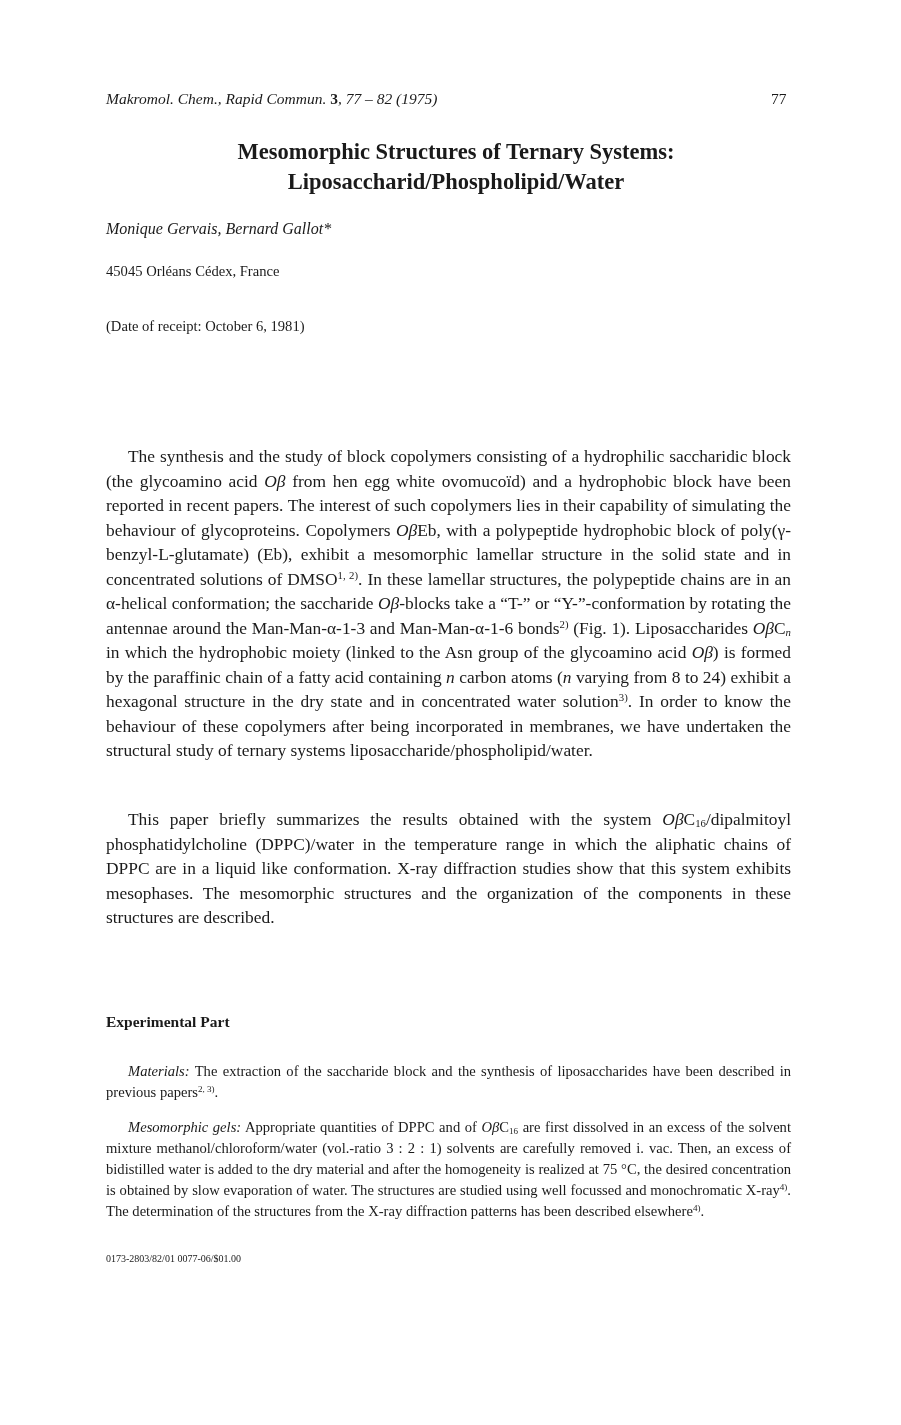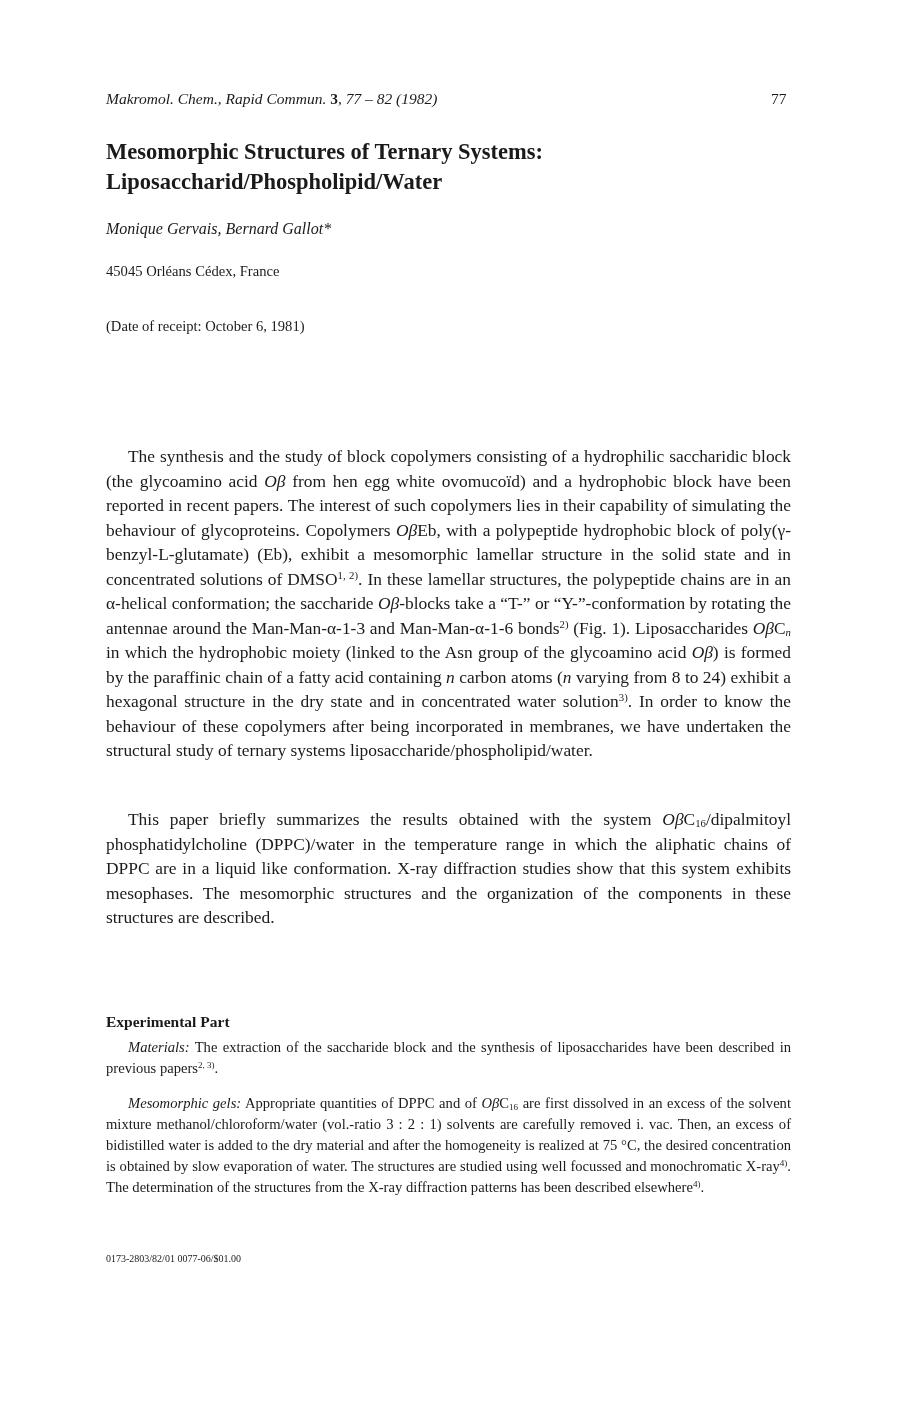--- a/index.html
+++ b/index.html
@@ -1,41 +1,41 @@
 <!DOCTYPE html>
 <html><head>
   <meta charset="utf-8">
   <style>
     html, body { margin: 0; padding: 0; background: #ffffff; }
     body { width: 901px; height: 1425px; position: relative; overflow: hidden; color: #1a1a1a; font-family: "Liberation Serif", serif; }
     .abs { position: absolute; }
     .running-head { left: 106px; top: 90px; font-size: 15.5px; font-style: italic; }
     .running-head b { font-weight: bold; font-style: normal; }
     .page-num { left: 771px; top: 90px; font-size: 15.5px; }
-    .title { left: 106px; top: 137px; width: 700px; font-size: 22.5px; font-weight: bold; line-height: 30px; }
+    .title { left: 106px; top: 137px; width: 700px; font-size: 22.5px; font-weight: bold; line-height: 30px; text-align: center; }
     .authors { left: 106px; top: 220px; font-size: 16px; font-style: italic; text-align: center; }
     .affil { left: 106px; top: 261px; width: 700px; font-size: 14.6px; line-height: 21px; }
     .receipt { left: 106px; top: 318px; font-size: 14.6px; }
     .body-text { left: 106px; width: 685px; font-size: 17.4px; line-height: 24.5px; text-align: justify; }
     .p1 { top: 444px; }
     .p2 { top: 807px; }
     .indent { text-indent: 22px; }
     .section-head { left: 106px; top: 1013px; font-size: 15.5px; font-weight: bold; }
-    .small-text { left: 106px; width: 685px; font-size: 14.6px; line-height: 21px; text-align: justify; }
+    .small-text { left: 106px; width: 685px; font-size: 14.6px; line-height: 21px; text-align: justify; margin-top: 24px; }
     .s1 { top: 1037px; }
     .s2 { top: 1093px; }
     .footer-code { left: 106px; top: 1253px; font-size: 10px; }
     i { font-style: italic; }
     sup { font-size: 0.62em; vertical-align: 0.55em; line-height: 0; }
     sub { font-size: 0.62em; vertical-align: -0.2em; line-height: 0; }
   </style>
 </head>
 <body>
 
-<div class="abs running-head"><span>Makromol. Chem., Rapid Commun.</span> <b>3</b>, <span>77 – 82</span> <span>(1982)</span></div>
+<div class="abs running-head"><span>Makromol. Chem., Rapid Commun.</span> <b>3</b>, <span>77 – 82</span> <span>(1975)</span></div>
 <div class="abs page-num">77</div>
 
 <div class="abs title">
   <div>Mesomorphic Structures of Ternary Systems:</div>
   <div>Liposaccharid/Phospholipid/Water</div>
 </div>
 
 <div class="abs authors">Monique Gervais, Bernard Gallot*</div>
 
 <div class="abs affil">

